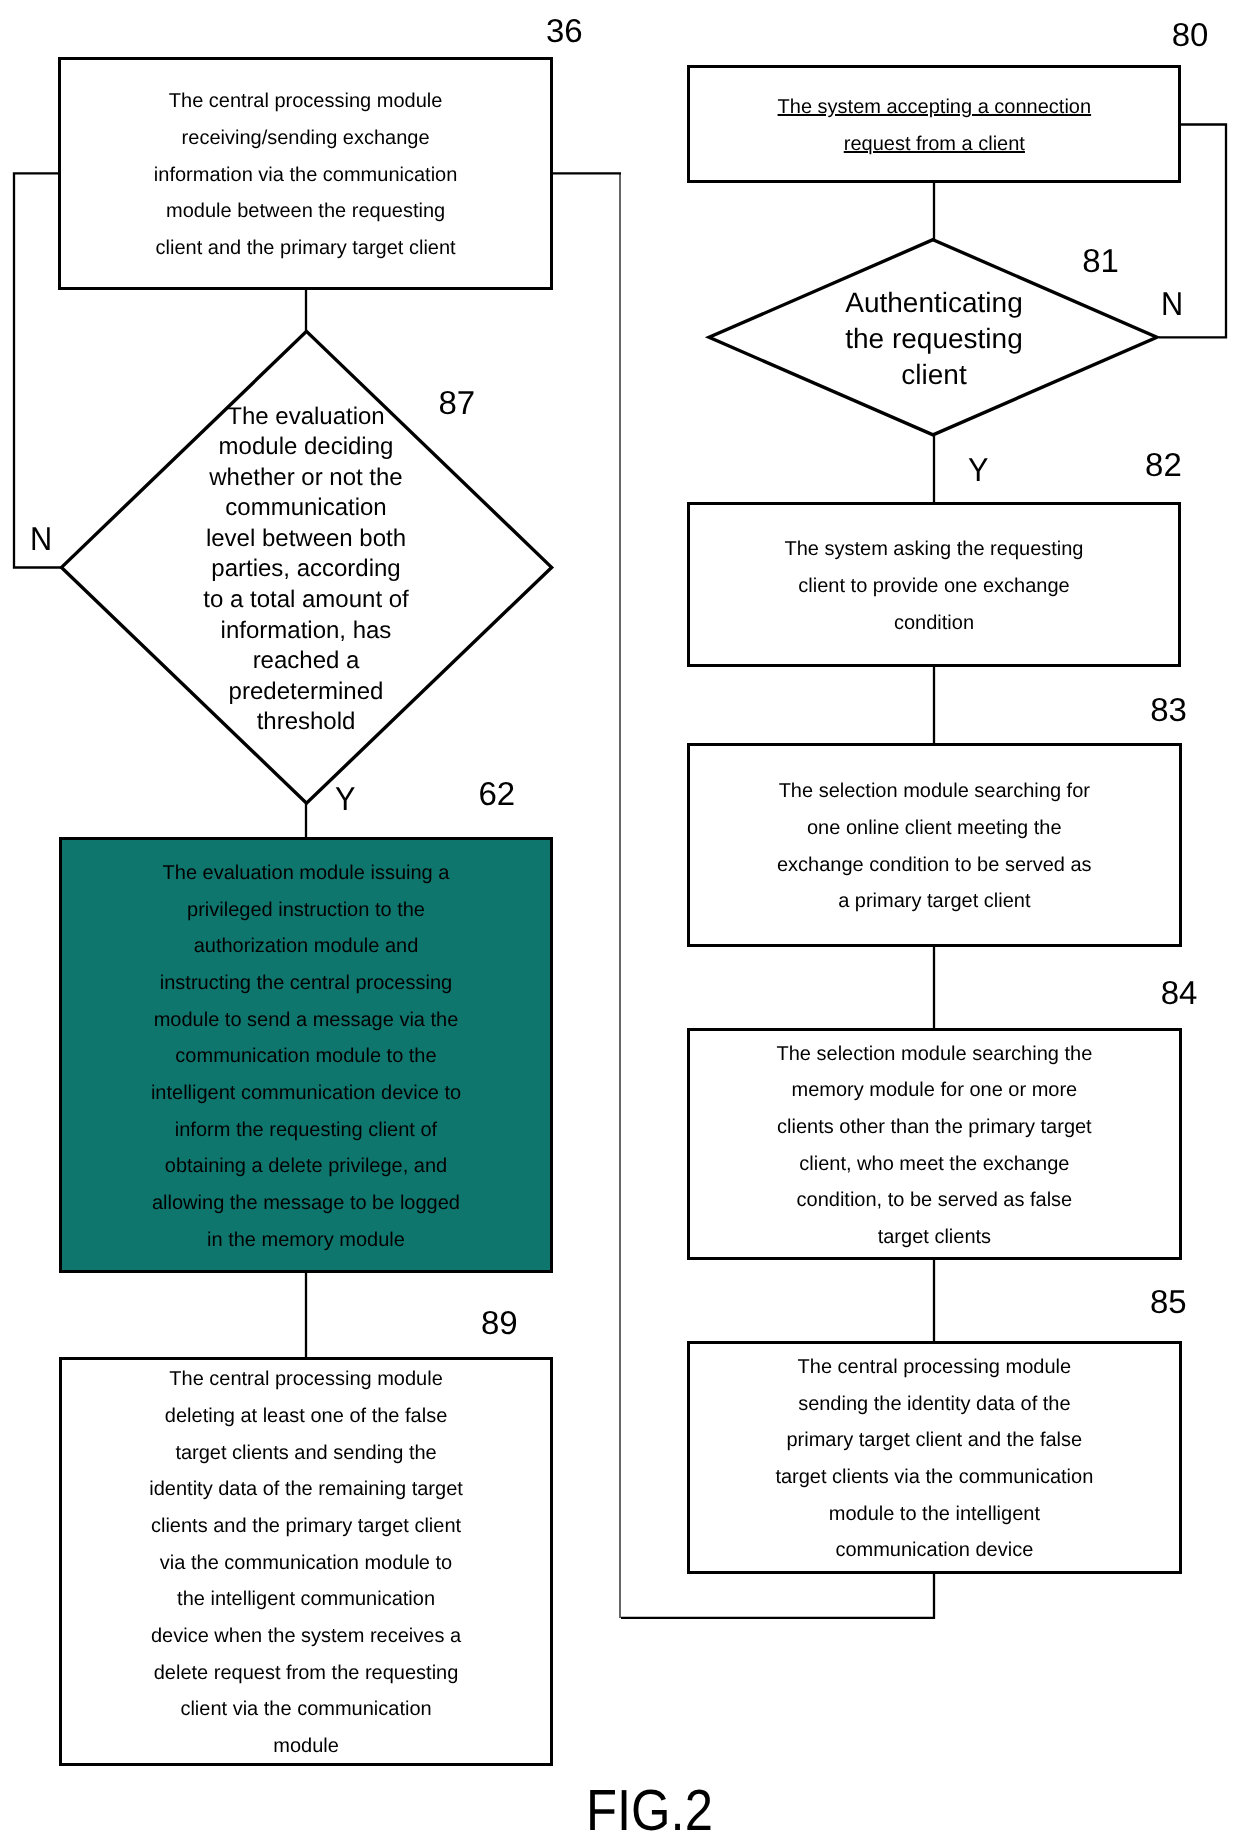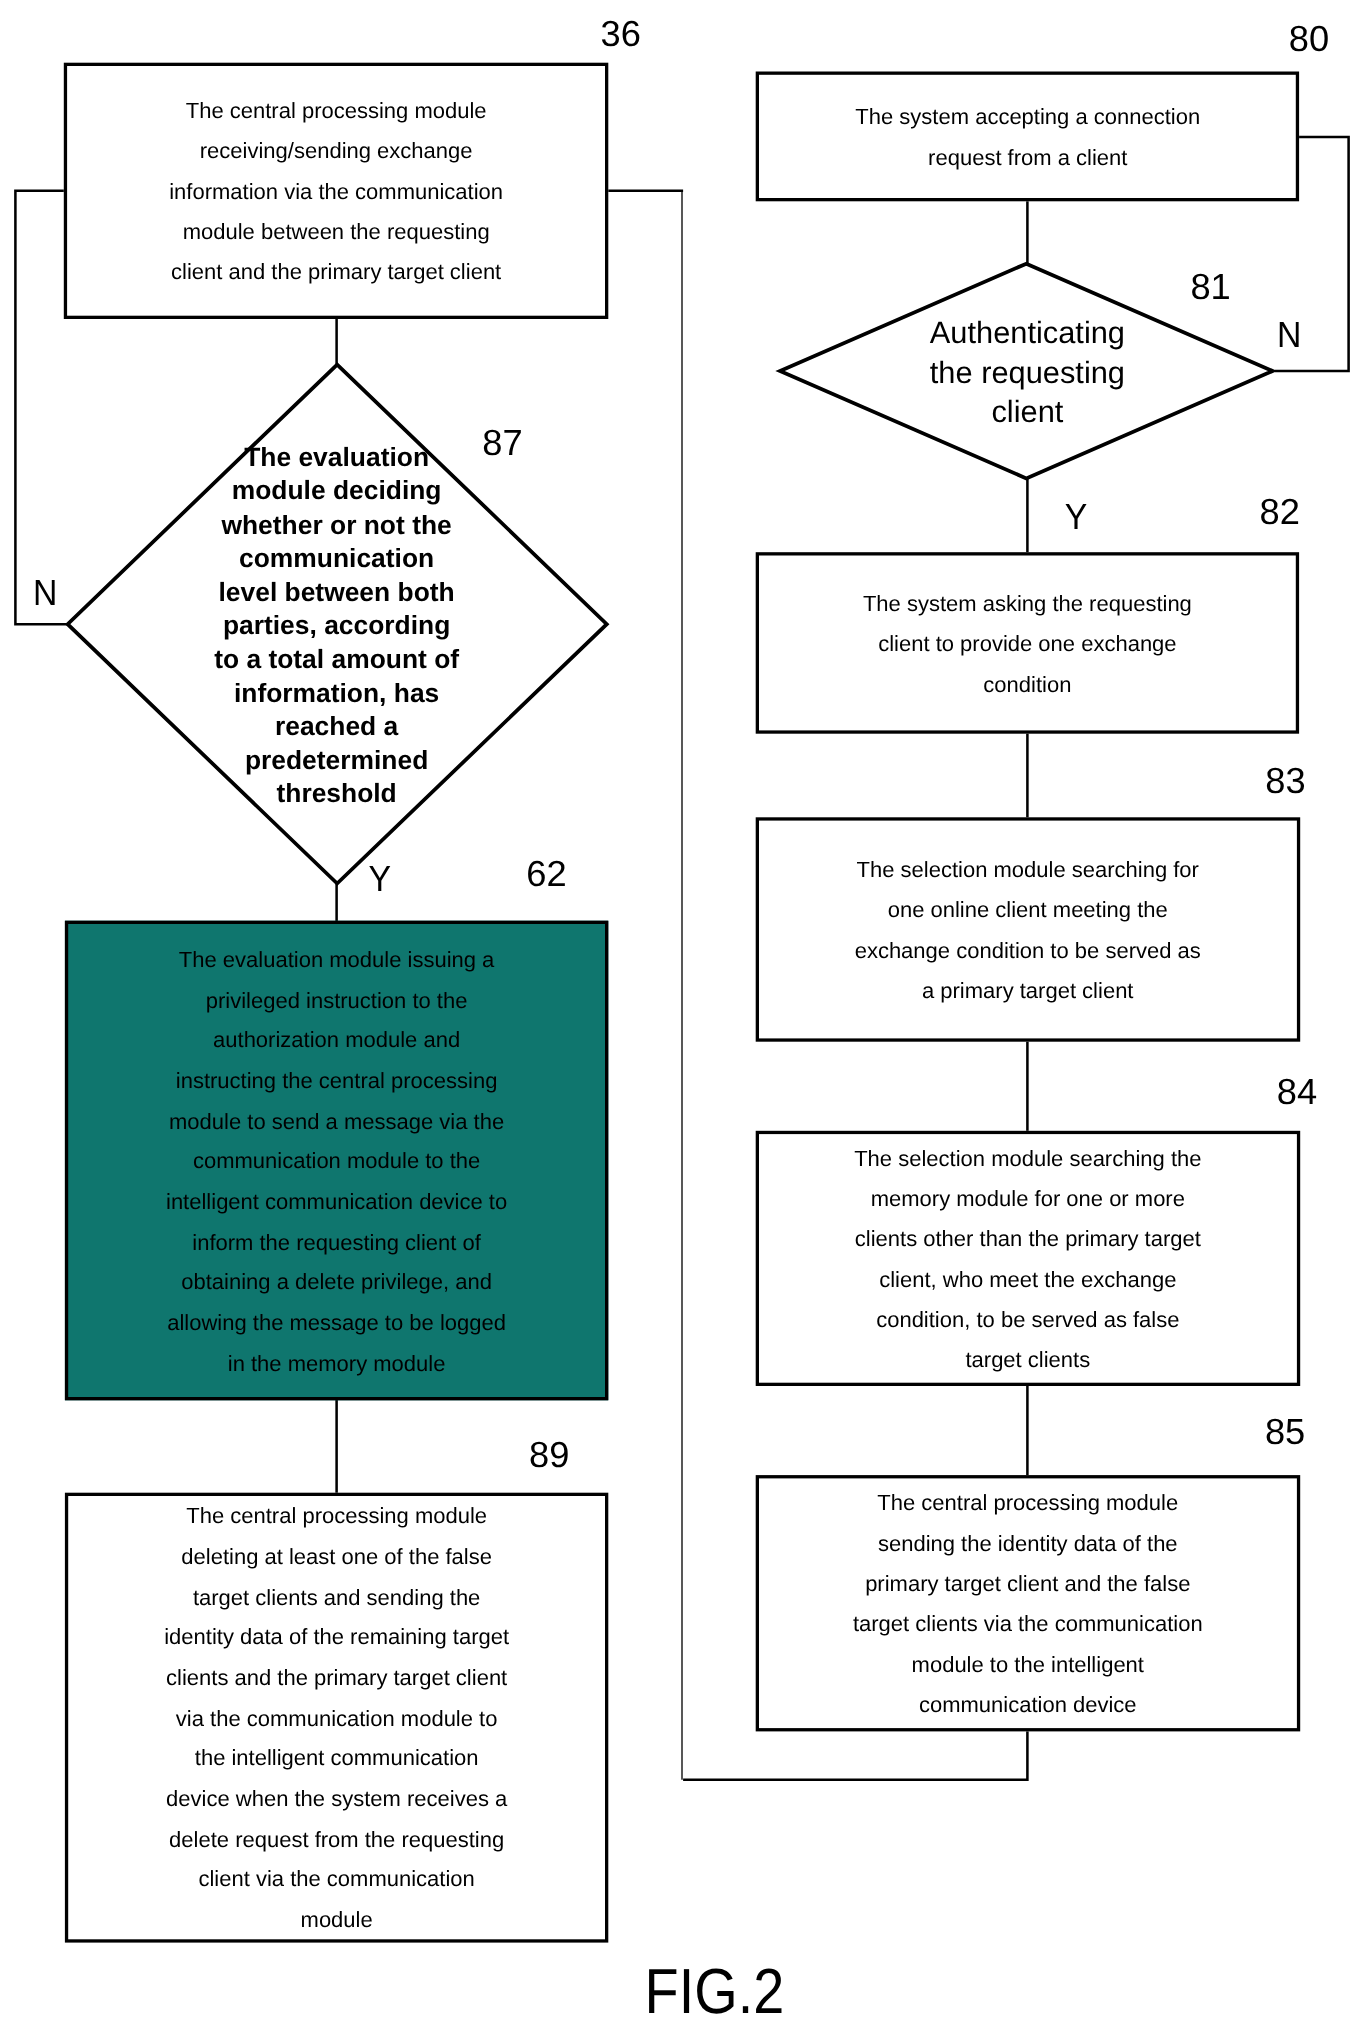--- a/index.html
+++ b/index.html
@@ -67,41 +67,41 @@
   </div>
 
   <div class="node proc" style="left:59.1px;top:837px;width:493.8px;height:435.9px;border:3.3px solid #000;background:#0f766e;">
     <div class="txt">The evaluation module issuing a<br>privileged instruction to the<br>authorization module and<br>instructing the central processing<br>module to send a message via the<br>communication module to the<br>intelligent communication device to<br>inform the requesting client of<br>obtaining a delete privilege, and<br>allowing the message to be logged<br>in the memory module</div>
   </div>
 
   <div class="node proc" style="left:59px;top:1356.6px;width:494.1px;height:409.3px;border:3.3px solid #000;background:#fff;">
     <div class="txt">The central processing module<br>deleting at least one of the false<br>target clients and sending the<br>identity data of the remaining target<br>clients and the primary target client<br>via the communication module to<br>the intelligent communication<br>device when the system receives a<br>delete request from the requesting<br>client via the communication<br>module</div>
   </div>
 
-  <div class="node proc" style="left:687.2px;top:65.3px;width:494.3px;height:117.9px;border:3.3px solid #000;background:#fff;">
+  <div class="node proc" style="left:687.2px;top:65.3px;width:494.3px;height:117.9px;border:3.3px solid #000;background:#fff;text-decoration:underline;">
     <div class="txt">The system accepting a connection<br>request from a client</div>
   </div>
 
   <div class="node proc" style="left:686.9px;top:502.2px;width:494.2px;height:164.9px;border:3.3px solid #000;background:#fff;">
     <div class="txt">The system asking the requesting<br>client to provide one exchange<br>condition</div>
   </div>
 
   <div class="node proc" style="left:687px;top:742.8px;width:494.6px;height:204.1px;border:3.3px solid #000;background:#fff;">
     <div class="txt">The selection module searching for<br>one online client meeting the<br>exchange condition to be served as<br>a primary target client</div>
   </div>
 
   <div class="node proc" style="left:687.1px;top:1027.9px;width:494.6px;height:232.4px;border:3.3px solid #000;background:#fff;">
     <div class="txt">The selection module searching the<br>memory module for one or more<br>clients other than the primary target<br>client, who meet the exchange<br>condition, to be served as false<br>target clients</div>
   </div>
 
   <div class="node proc" style="left:687px;top:1341.1px;width:494.7px;height:232.7px;border:3.3px solid #000;background:#fff;">
     <div class="txt">The central processing module<br>sending the identity data of the<br>primary target client and the false<br>target clients via the communication<br>module to the intelligent<br>communication device</div>
   </div>
 
-  <div class="node dec dec87" style="left:180.5px;top:333.5px;width:251px;height:472.5px;font-weight:bold;">
+  <div class="node dec dec87" style="left:180.5px;top:333.5px;width:251px;height:472.5px;">
     <div class="txt">The evaluation<br>module deciding<br>whether or not the<br>communication<br>level between both<br>parties, according<br>to a total amount of<br>information, has<br>reached a<br>predetermined<br>threshold</div>
   </div>
 
   <div class="node dec dec81" style="left:820px;top:240.5px;width:228px;height:197.5px;">
     <div class="txt">Authenticating<br>the requesting<br>client</div>
   </div>
 
   <div class="refnum" style="left:546px;top:14px;">36</div>
   <div class="refnum" style="left:1171.7px;top:18px;">80</div>
   <div class="refnum" style="left:1082.2px;top:243.5px;">81</div>

